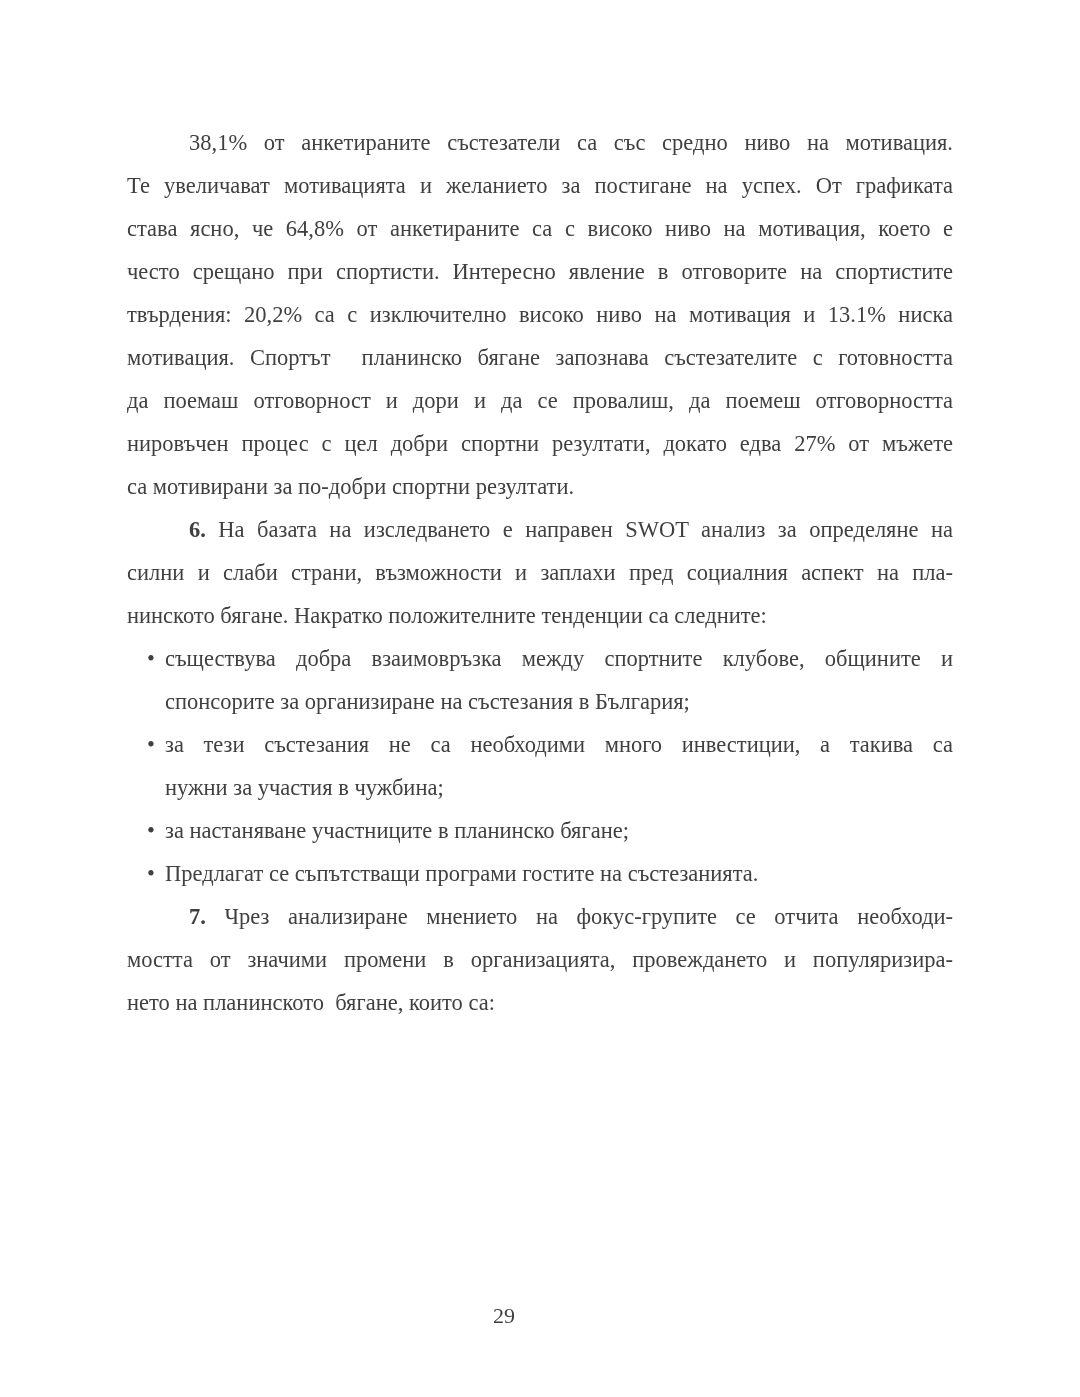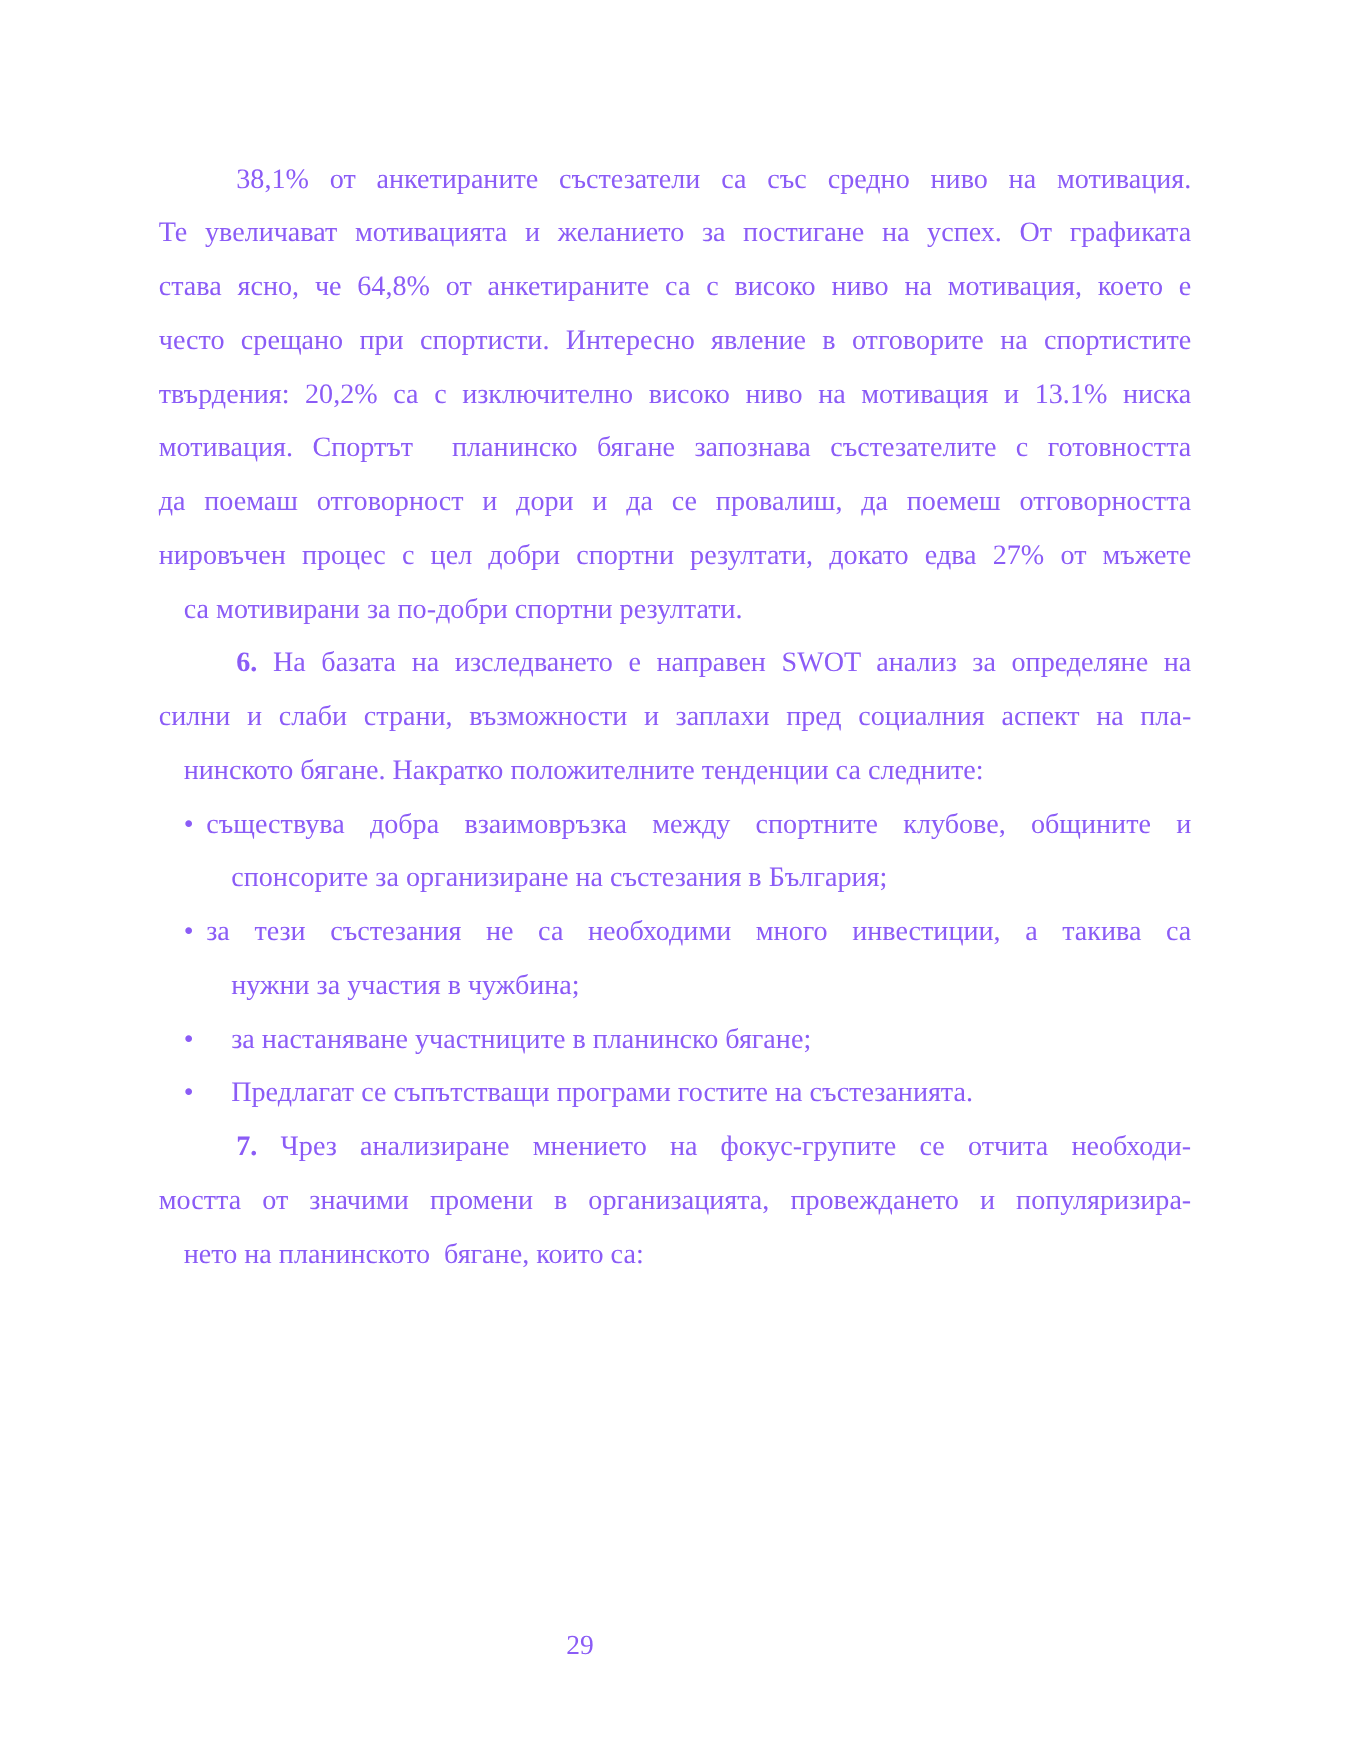--- a/index.html
+++ b/index.html
@@ -6,39 +6,38 @@
     margin: 0;
     padding: 0;
     background: #ffffff;
   }
   .page {
     position: relative;
     width: 1080px;
     height: 1397px;
     background: #ffffff;
     font-family: "Liberation Serif", "DejaVu Serif", serif;
-    color: #8b5cf6;
+    color: #404040;
     overflow: hidden;
   }
   .text-block {
     position: absolute;
     left: 127px;
     top: 121px;
     width: 826px;
   }
   .line {
     font-size: 22.5px;
     line-height: 43px;
     text-align: justify;
     text-align-last: justify;
     white-space: normal;
   }
   .line.last {
     text-align-last: left;
-    margin-left: 20px;
   }
   .line.indent {
     text-indent: 62px;
   }
   .para b {
     font-weight: bold;
   }
   .bullet {
     position: relative;
     padding-left: 38px;
@@ -51,20 +50,21 @@
     line-height: 43px;
   }
   .page-number {
     position: absolute;
     left: 0;
     top: 1303px;
     width: 928px;
     text-align: center;
     font-size: 22px;
     line-height: 26px;
+    padding-left: 40px;
   }
 </style>
 </head>
 <body>
 
 <div class="page">
   <div class="text-block">
       <div class="para">
         <div class="line indent">38,1% от анкетираните състезатели са със средно ниво на мотивация.</div>
         <div class="line">Те увеличават мотивацията и желанието за постигане на успех. От графиката</div>

